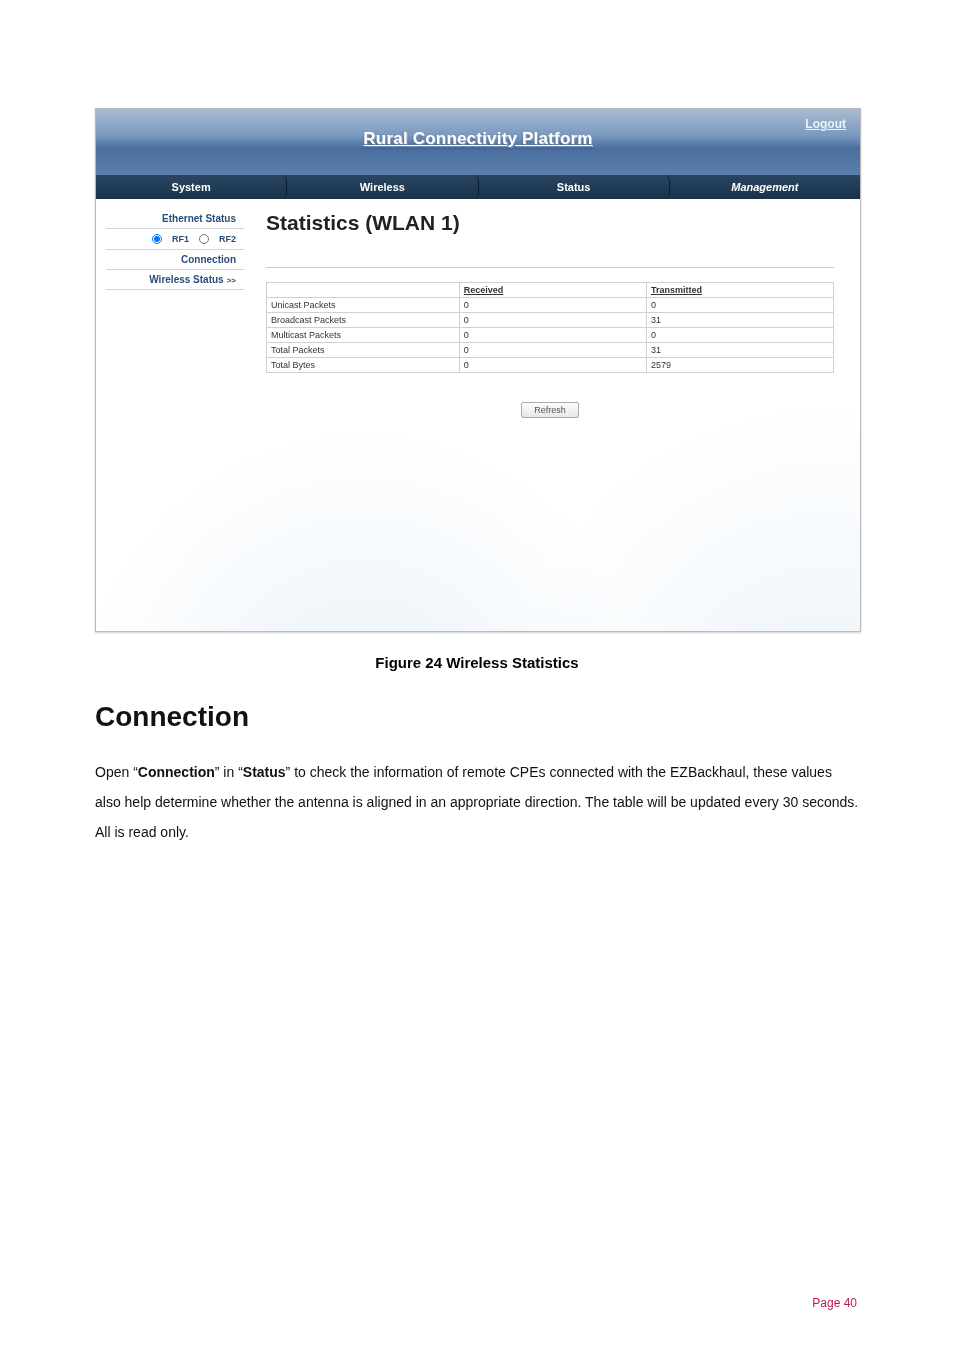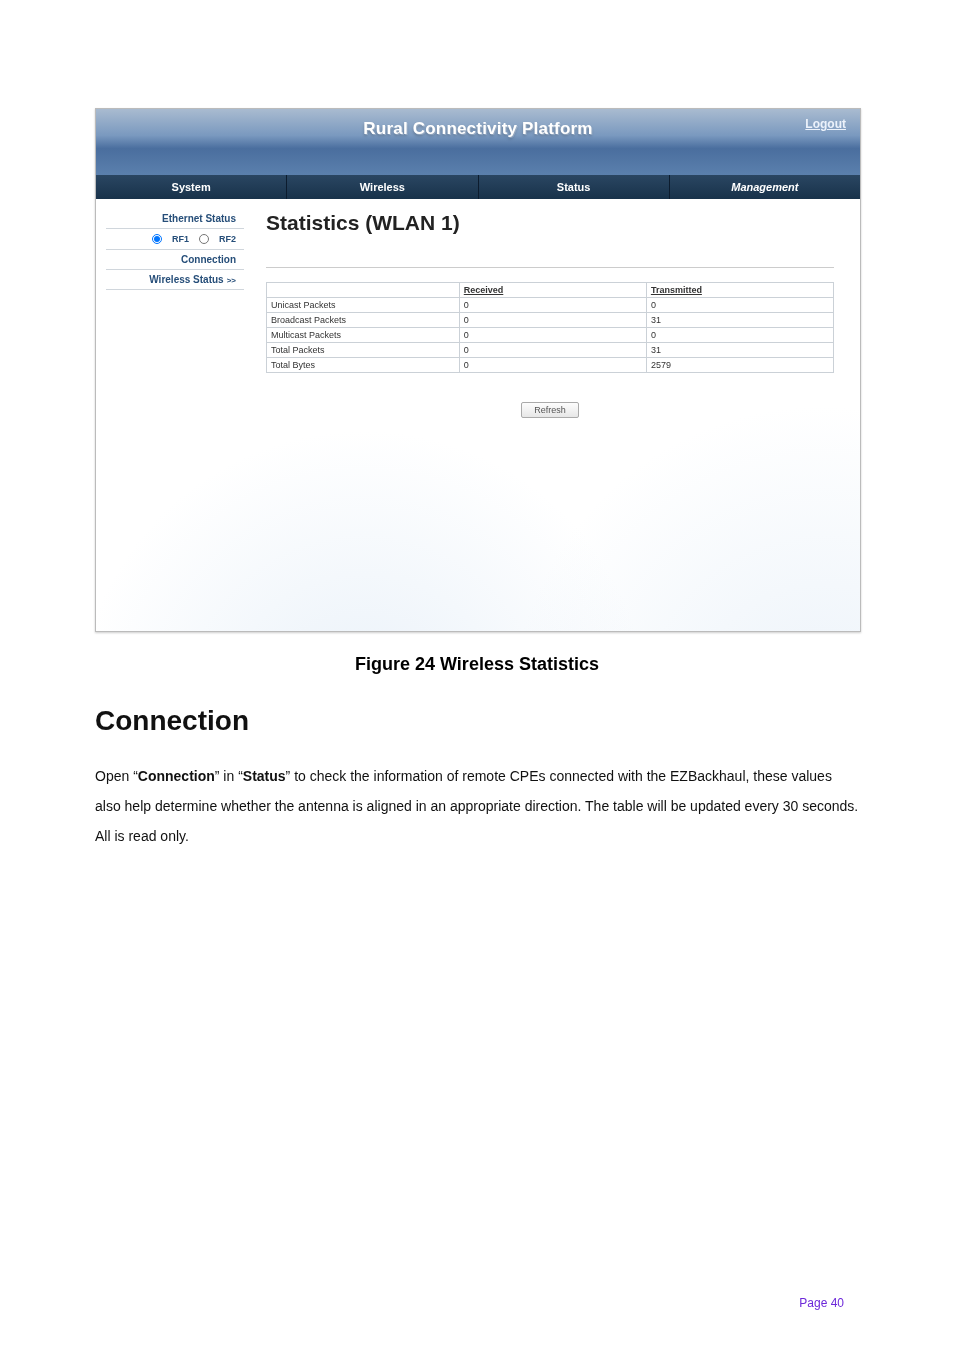--- a/index.html
+++ b/index.html
@@ -1,46 +1,46 @@
 <!DOCTYPE html>
 <html><head>
 <meta charset="utf-8">
 <style>
   html,body{margin:0;padding:0;background:#fff;color:#000;font-family:Arial,Helvetica,sans-serif;}
   .page{width:954px;min-height:1350px;margin:0 auto;position:relative;box-sizing:border-box;padding:108px 95px 40px 95px;}
   .app{width:764px;border:1px solid #bbb;box-shadow:0 1px 2px rgba(0,0,0,.2);}
   .banner{position:relative;height:66px;background:linear-gradient(to bottom,#a9bbd0 0%,#7a99bf 40%,#4a6e9e 60%,#5b80ad 100%);}
-  .banner-title{color:#fff;font-weight:bold;font-size:17px;text-align:center;padding-top:10px;text-shadow:1px 1px 0 rgba(255,255,255,.25),0 2px 3px rgba(0,0,0,.25);letter-spacing:.2px;}
+  .banner-title{color:#fff;font-weight:bold;font-size:17px;text-align:center;padding-top:20px;text-decoration:underline;text-shadow:1px 1px 0 rgba(255,255,255,.25),0 2px 3px rgba(0,0,0,.25);letter-spacing:.2px;}
   .logout{position:absolute;right:14px;top:8px;color:#ecf2fb;font-size:12px;font-weight:bold;text-decoration:underline;}
   .tabs{display:flex;background:linear-gradient(to bottom,#2a4662,#18324a);}
-  .tab{flex:1;text-align:center;color:#fff;font-size:11px;font-weight:bold;padding:6px 0;border-right:1px solid #0c1c2e;}
+  .tab{flex:1;text-align:center;color:#fff;font-size:11px;font-weight:bold;padding:6px 0;border-right:1px solid #0c1c2e;border-radius:6px;}
   .tab:last-child{border-right:none;font-style:italic;}
   .body{display:flex;background:#fff;min-height:400px;padding:10px 10px 22px 10px;background-image:radial-gradient(circle at 35% 120%,rgba(200,220,240,.4),rgba(255,255,255,0) 40%),radial-gradient(circle at 95% 120%,rgba(200,220,240,.35),rgba(255,255,255,0) 35%);}
   .side{width:138px;flex:0 0 138px;}
   .side a,.side div.side-item{display:block;font-size:10px;color:#264e79;text-align:right;padding:4px 8px 4px 4px;border-bottom:1px solid #d0d6dc;font-weight:bold;text-decoration:none;}
   .side .radios{display:flex;justify-content:flex-end;gap:10px;padding:5px 8px 5px 4px;border-bottom:1px solid #d0d6dc;font-size:9px;font-weight:bold;color:#264e79;}
   .side .radios label{display:flex;align-items:center;gap:10px;}
   .side .radios input{margin:0;width:10px;height:10px;}
   .side .active{color:#264e79;}
   .chevrons{color:#264e79;font-size:8px;margin-left:3px;}
   .main{flex:1;padding:0 16px 0 22px;}
   h2.stat-title{font-size:21px;font-weight:bold;margin:2px 0 32px 0;color:#222;}
   .stat-hr{border:none;border-top:1px solid #ccc;margin:0 0 14px 0;}
   table.stats{width:100%;border-collapse:collapse;font-size:9px;color:#333;}
   table.stats th,table.stats td{border:1px solid #cbd1d7;padding:2px 4px;text-align:left;font-weight:normal;}
   table.stats th{font-weight:bold;text-decoration:underline;}
   table.stats col.c1{width:34%;}
   table.stats col.c2{width:33%;}
   table.stats col.c3{width:33%;}
   .refresh-wrap{text-align:center;padding:26px 0 8px 0;}
   .refresh-btn{display:inline-block;font-size:9px;color:#555;border:1px solid #aaa;border-radius:2px;padding:2px 12px;background:linear-gradient(#fdfdfd,#e7e7e7);cursor:pointer;}
-  .figcap{text-align:center;font-size:18px;font-weight:bold;margin:22px 0 30px 0;}
+  .figcap{text-align:center;font-size:15px;font-weight:bold;margin:22px 0 30px 0;}
   h1.section{font-size:28px;font-weight:bold;margin:8px 0 24px 0;color:#111;}
   p.para{font-size:14px;line-height:2.15;margin:0 0 4px 0;color:#111;}
-  .footer{position:absolute;right:110px;bottom:40px;font-size:12px;color:#6d28d9;margin-top:12px;}
+  .footer{position:absolute;right:97px;bottom:40px;font-size:12px;color:#be185d;margin-top:12px;}
 </style>
 </head>
 <body>
 
 <div class="page">
 
   <div class="app">
 
     <div class="banner">
       <div class="banner-title">Rural Connectivity Platform</div>

